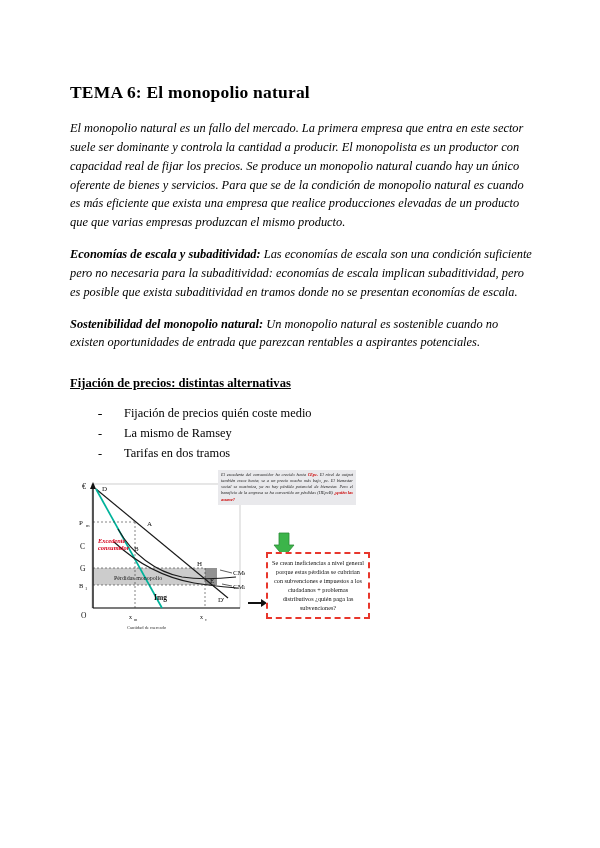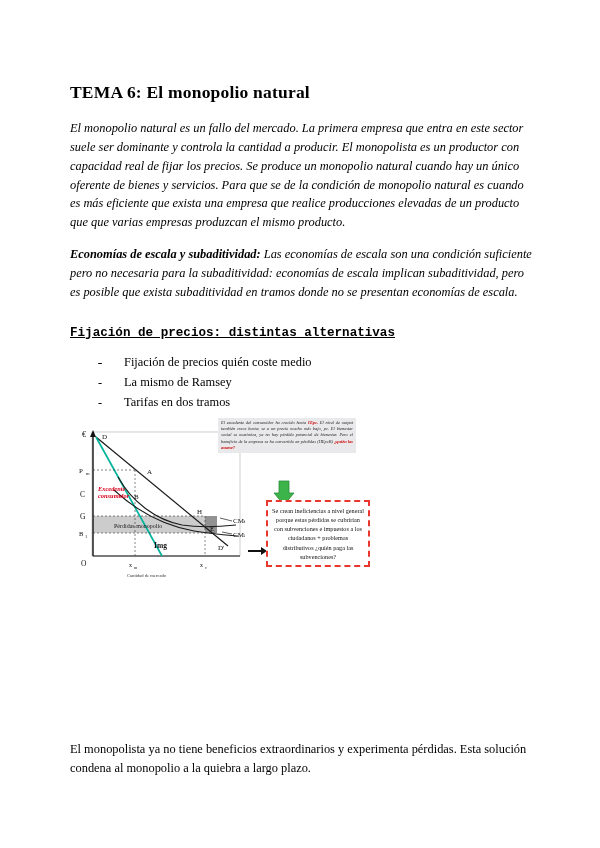--- a/index.html
+++ b/index.html
@@ -47,21 +47,20 @@
 
   .lead-term {
     font-weight: bold;
   }
 
   h3.sub-head {
     font-size: 12.6px;
     font-weight: bold;
     text-decoration: underline;
     margin: 24px 0 12px 0;
-    font-family: Liberation Mono, monospace;
   }
 
   ul.dash-list {
     list-style: none;
     margin: 0 0 16px 0;
     padding: 0 0 0 28px;
   }
   ul.dash-list li {
     font-size: 12.4px;
     line-height: 1.62;
@@ -183,20 +182,21 @@
 <div class="page">
 
   <div class="content">
 
     <h1 class="doc-title">TEMA 6: El monopolio natural</h1>
 
     <p class="para">El monopolio natural es un fallo del mercado. La primera empresa que entra en este sector suele ser dominante y controla la cantidad a producir. El monopolista es un productor con capacidad real de fijar los precios. Se produce un monopolio natural cuando hay un único oferente de bienes y servicios. Para que se de la condición de monopolio natural es cuando es más eficiente que exista una empresa que realice producciones elevadas de un producto que que varias empresas produzcan el mismo producto.</p>
 
     <p class="para"><span class="lead-term">Economías de escala y subaditividad:</span><span> Las economías de escala son una condición suficiente pero no necesaria para la subaditividad: economías de escala implican subaditividad, pero es posible que exista subaditividad en tramos donde no se presentan economías de escala.</span></p>
 
+    <p class="para"><span class="lead-term">Sostenibilidad del monopolio natural:</span><span> Un monopolio natural es sostenible cuando no existen oportunidades de entrada que parezcan rentables a aspirantes potenciales.</span></p>
 
     <h3 class="sub-head">Fijación de precios: distintas alternativas</h3>
 
     <ul class="dash-list">
       <li><span class="dash">-</span></li>
       <li><span class="dash">-</span><span>Fijación de precios quién coste medio</span></li>
       <li><span class="dash">-</span><span>La mismo de Ramsey</span></li>
       <li><span class="dash">-</span><span>Tarifas en dos tramos</span></li>
     </ul>
 
@@ -279,17 +279,14 @@
           <polygon points="0,4 13,4 13,1 19,5 13,9 13,6 0,6" fill="#111"></polygon>
         </svg>
 
         <div class="note-dashed">Se crean ineficiencias a nivel general porque estas pérdidas se cubrirían con subvenciones e impuestos a los ciudadanos + problemas distributivos ¿quién paga las subvenciones?</div>
 
       </div>
     </div>
 
   </div>
 
-  <div class="closing">
-    <p>El monopolista ya no tiene beneficios extraordinarios y experimenta pérdidas. Esta solución condena al monopolio a la quiebra a largo plazo.</p>
-  </div>
 
 </div>
 
 </body></html>

